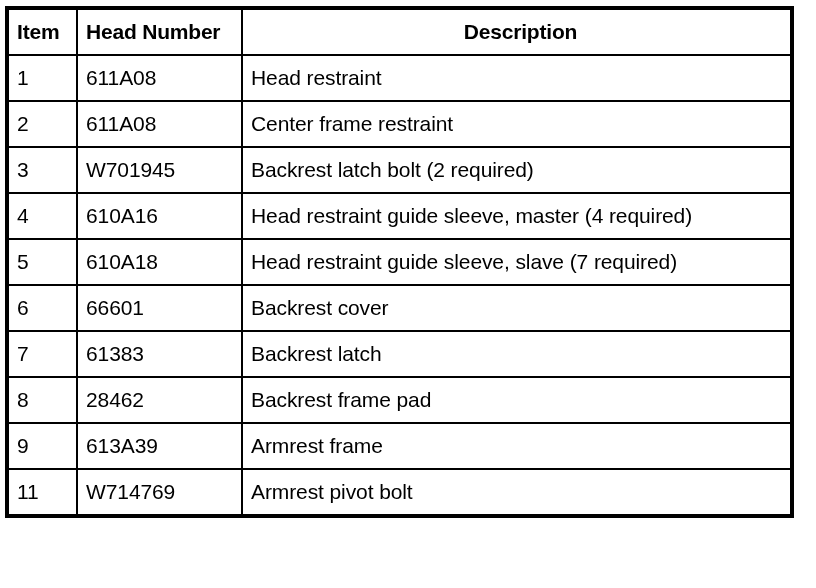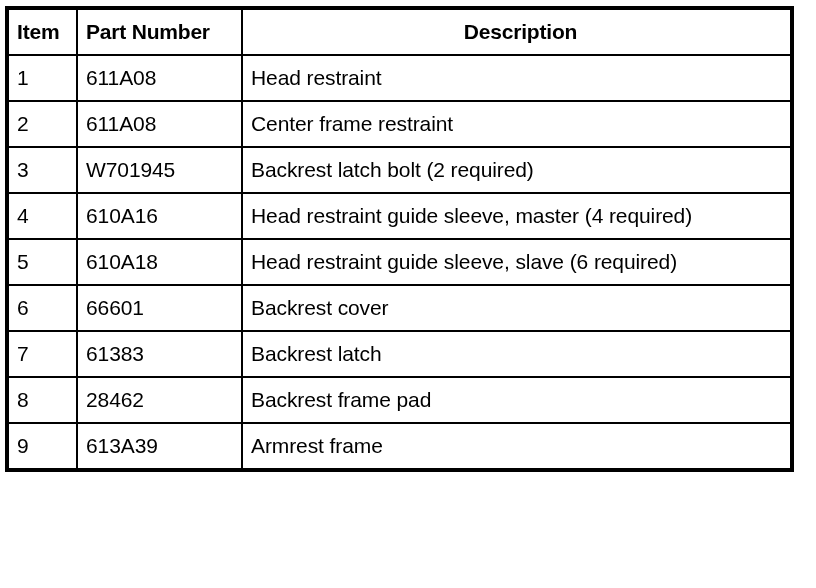--- a/index.html
+++ b/index.html
@@ -72,21 +72,21 @@
 <div class="page">
   <table class="parts-table">
     <colgroup>
       <col class="col-item">
       <col class="col-part">
       <col class="col-desc">
     </colgroup>
     <thead>
       <tr>
         <th class="head-item">Item</th>
-        <th class="head-part">Part Number</th>
+        <th class="head-part">Head Number</th>
         <th class="head-desc">Description</th>
       </tr>
     </thead>
     <tbody>
       <tr>
         <td>1</td>
         <td>611A08</td>
         <td>Head restraint</td>
       </tr>
       <tr>
@@ -100,21 +100,21 @@
         <td>Backrest latch bolt (2 required)</td>
       </tr>
       <tr>
         <td>4</td>
         <td>610A16</td>
         <td>Head restraint guide sleeve, master (4 required)</td>
       </tr>
       <tr>
         <td>5</td>
         <td>610A18</td>
-        <td>Head restraint guide sleeve, slave (6 required)</td>
+        <td>Head restraint guide sleeve, slave (7 required)</td>
       </tr>
       <tr>
         <td>6</td>
         <td>66601</td>
         <td>Backrest cover</td>
       </tr>
       <tr>
         <td>7</td>
         <td>61383</td>
         <td>Backrest latch</td>
@@ -122,15 +122,20 @@
       <tr>
         <td>8</td>
         <td>28462</td>
         <td>Backrest frame pad</td>
       </tr>
       <tr>
         <td>9</td>
         <td>613A39</td>
         <td>Armrest frame</td>
       </tr>
+      <tr>
+        <td>11</td>
+        <td>W714769</td>
+        <td>Armrest pivot bolt</td>
+      </tr>
     </tbody>
   </table>
 </div>
 
 </body></html>

